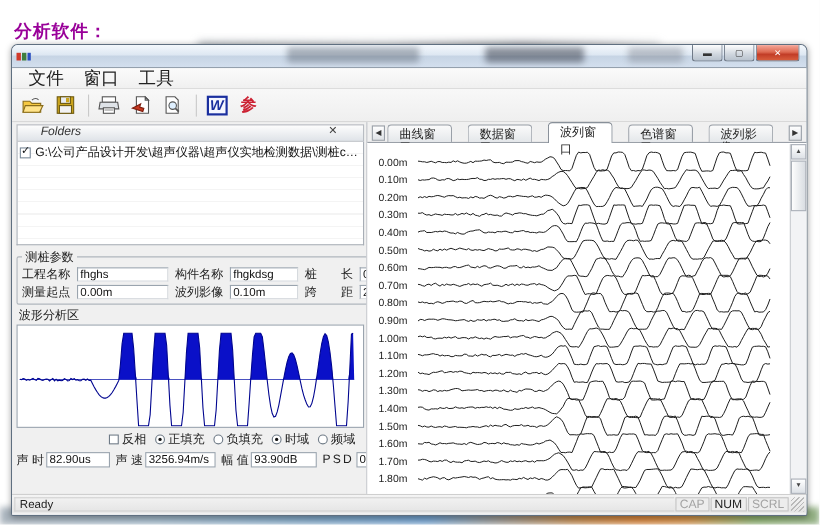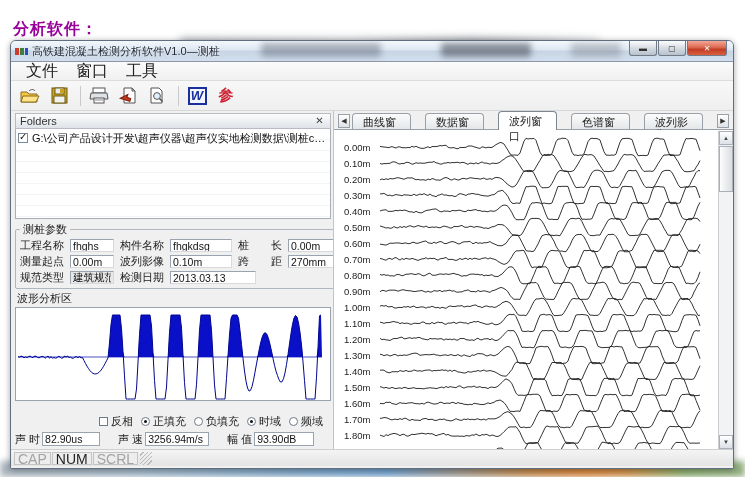--- a/index.html
+++ b/index.html
@@ -54,55 +54,55 @@
   .tool-sep { width:1px; height:20px; background:#c9c9c9; margin:0 5px; }
   .word-glyph { font-size:13px; font-weight:bold; color:#1a2f9e; border:2px solid #1a2f9e;
     width:19px; height:18px; line-height:14px; text-align:center; background:#f4f6ff; font-style:italic; }
   .param-glyph { font-size:15px; font-weight:bold; color:#cc2233; }
 
   .main { display:flex; height:338px; }
 
   
   .left-panel { width:322px; padding:2px 2px 0 4px; display:flex; flex-direction:column; }
   .folders-header { height:16px; background:linear-gradient(#fdfdfd,#dfe3e8); border:1px solid #b8bcc2;
-    display:flex; align-items:center; font-size:11px; color:#333; padding:0 4px; }
+    display:flex; font-size:11px; color:#333; padding:0 21px;font-style:italic; }
   .folders-close { margin-left:auto; font-size:10px; color:#444; width:13px; text-align:center; cursor:default; }
   .tree-box { height:94px; background:#fff; border:1px solid #a8aeb6; border-top:none; overflow:hidden;
     background-image:repeating-linear-gradient(180deg,#fff 0px,#fff 10px,#f4f4f4 10px,#f4f4f4 11px); }
   .tree-item { display:flex; align-items:center; padding:2px 2px; font-size:11px; color:#111; white-space:nowrap; }
   .chk { width:10px; height:10px; border:1px solid #7b8a99; background:#fff; display:inline-block;
     position:relative; margin-right:4px; flex:none; }
   .chk.on:after { content:"✓"; position:absolute; left:0px; top:-3px; font-size:10px; color:#111; }
   .tree-label { overflow:hidden; text-overflow:ellipsis; }
 
   fieldset.params { margin-top:3px; border:1px solid #b0b6bd; border-radius:2px; padding:1px 4px 2px 4px;
     background:#f0f0f0; }
   fieldset.params legend { font-size:11px; color:#222; padding:0 3px; }
   .p-row { display:flex; align-items:center; margin-bottom:1px; }
   .p-lbl { font-size:11px; color:#222; width:50px; flex:none; white-space:nowrap; }
   .p-inp { height:13px; border:1px solid #9aa4ae; border-right-color:#d6dade; border-bottom-color:#d6dade;
     background:#fff; font-size:10.5px; font-family:"Liberation Sans","DejaVu Sans",sans-serif;
     color:#111; padding:0 2px; margin-right:6px; }
-  .w1 { width:44px; } .w2 { width:62px; } .w3 { width:66px; margin-right:0; }
+  .w1 { width:83px; } .w2 { width:62px; } .w3 { width:66px; margin-right:0; }
   .p-inp.combo { background:#e8e8e8; }
 
   .wave-area-label { font-size:11px; color:#222; margin:2px 0 1px 2px; }
   .wave-box { height:94px; border:1px solid #9aa4ae; background:#fff; position:relative; }
   .wave-box svg { display:block; }
 
-  .controls-row { display:flex; align-items:center; height:17px; margin-top:12px; font-size:11px; color:#222; }
+  .controls-row { display:flex; align-items:center; height:17px; margin-top:2px; font-size:11px; color:#222; }
   .ctl { display:flex; align-items:center; margin-right:8px; }
   .radio { width:9px; height:9px; border:1px solid #6e7a86; border-radius:50%; background:#fff;
     position:relative; margin-right:3px; flex:none; }
   .radio.on:after { content:""; position:absolute; left:2px; top:2px; width:3px; height:3px;
     border-radius:50%; background:#111; }
   .cbox { width:9px; height:9px; border:1px solid #6e7a86; background:#fff; position:relative;
     margin-right:3px; flex:none; }
 
-  .readings-row { display:flex; align-items:center; height:20px; font-size:11px; color:#222;gap:13px; }
+  .readings-row { display:flex; align-items:center; height:20px; font-size:11px; color:#222; }
   .reading { display:flex; align-items:center; }
   .r-lbl { white-space:nowrap; margin-right:2px; }
   .r-inp { height:14px; border:1px solid #9aa4ae; background:#fff; font-size:10.5px; color:#111;
     padding:0 2px; margin-right:5px; font-family:"Liberation Sans","DejaVu Sans",sans-serif; }
   .rw1 { width:58px; } .rw2 { width:64px; } .rw3 { width:60px; } .rw4 { width:62px; margin-right:0; }
 
   
   .right-panel { flex:1; border-left:1px solid #c0c4c9; display:flex; flex-direction:column; background:#f0f0f0; }
   .tabstrip { height:19px; display:flex; align-items:flex-end; padding:1px 2px 0 2px; position:relative;
     border-bottom:1px solid #9aa0a8; }
@@ -121,21 +121,21 @@
   .vs-btn { height:14px; border:1px solid #aab0b8; background:linear-gradient(#fff,#dde1e6);
     font-size:6px; color:#444; text-align:center; line-height:12px; }
   .vs-thumb { height:46px; margin-top:1px; border:1px solid #aab0b8; background:linear-gradient(90deg,#fdfdfd,#d9dde2); }
   .vs-btn.down { margin-top:auto; }
 
   
   .statusbar { height:17px; background:linear-gradient(#f4f4f4,#e4e4e4); border-top:1px solid #cfcfcf;
     display:flex; align-items:center; font-size:10.5px; color:#222; padding:0 2px; }
   .sb-msg { flex:1; border:1px solid #d2d2d2; border-right:none; height:13px; line-height:12px; padding-left:4px; }
   .sb-ind { border:1px solid #c4c4c4; background:#ededed; height:13px; line-height:12px; padding:0 3px;
-    margin-left:1px; font-size:14px; color:#222; }
+    margin-left:1px; font-size:11px; color:#222; }
   .sb-ind.dim { color:#a3a3a3; }
   .sb-grip { width:12px; height:13px; margin-left:2px;
     background:repeating-linear-gradient(135deg,transparent 0 2px,#b9b9b9 2px 3px); }
 </style>
 </head>
 <body>
 
 <div class="page">
   <div class="bg-blob-top"></div>
   <div class="bg-strip-bottom"></div>
@@ -146,21 +146,20 @@
 
     <div class="titlebar">
       <span class="tb-blob b1"></span>
       <span class="tb-blob b2"></span>
       <span class="tb-blob b3"></span>
       <span class="app-icon">
         <span class="dot r"></span>
           <span class="dot g"></span>
           <span class="dot b"></span>
       </span>
-      <span class="title-text">高铁建混凝土检测分析软件V1.0—测桩</span>
       <span class="win-buttons">
         <span class="win-btn">▬</span>
         <span class="win-btn">▢</span>
         <span class="win-btn close">✕</span>
       </span>
     </div>
 
     <div class="window-body">
 
       <div class="menubar">
@@ -243,26 +242,20 @@
               <span class="p-lbl">桩　　长</span>
               <input class="p-inp w3" value="0.00m" style="">
             </div>
             <div class="p-row">
               <span class="p-lbl">测量起点</span>
               <input class="p-inp w1" value="0.00m" style="">
               <span class="p-lbl">波列影像</span>
               <input class="p-inp w2" value="0.10m" style="">
               <span class="p-lbl">跨　　距</span>
               <input class="p-inp w3" value="270mm" style="">
-            </div>
-            <div class="p-row">
-              <span class="p-lbl">规范类型</span>
-              <input class="p-inp w1 combo" value="建筑规范" style="">
-              <span class="p-lbl">检测日期</span>
-              <input class="p-inp w2" style="width: 86px;" value="2013.03.13">
             </div>
           </fieldset>
 
           <div class="wave-area-label">波形分析区</div>
           <div class="wave-box">
             <svg id="analysisSvg" width="308" height="92">
                 <line x1="2" x2="306" y1="49" y2="49" stroke="#4a52c0" stroke-width="1"></line>
                 <path d="M2,49L2.0,48.7L3.5,49.0L5.0,48.1L6.5,48.6L8.0,49.0L9.5,48.9L11.0,49.0L12.5,48.7L14.0,48.0L15.5,49.0L17.0,49.0L18.5,48.0L20.0,48.4L21.5,49.0L23.0,49.0L24.5,49.0L26.0,48.5L27.5,48.7L29.0,49.0L30.5,49.0L32.0,48.1L33.5,49.0L35.0,48.8L36.5,49.0L38.0,49.0L39.5,49.0L41.0,49.0L42.5,48.3L44.0,48.9L45.5,49.0L47.0,49.0L48.5,48.1L50.0,49.0L51.5,48.2L53.0,49.0L54.5,49.0L56.0,49.0L57.5,49.0L59.0,48.9L60.5,48.7L62.0,49.0L63.5,48.6L65.0,49.0L66.5,49.0L68.0,49.0L69.5,49.0L71.0,49.0L72.5,49.0L74.0,49.0L75.5,49.0L77.0,49.0L78.5,49.0L80.0,49.0L81.5,49.0L83.0,49.0L84.5,49.0L86.0,49.0L87.5,49.0L89.0,49.0L90.5,49.0L92.0,49.0L93.5,35.0L95.0,16.3L96.5,7.0L98.0,7.0L99.5,7.0L101.0,7.0L102.5,7.0L104.0,7.0L105.5,20.8L107.0,43.6L108.5,49.0L110.0,49.0L111.5,49.0L113.0,49.0L114.5,49.0L116.0,49.0L117.5,49.0L119.0,49.0L120.5,49.0L122.0,49.0L123.5,26.6L125.0,7.0L126.5,7.0L128.0,7.0L129.5,7.0L131.0,7.0L132.5,7.0L134.0,7.0L135.5,18.0L137.0,45.0L138.5,49.0L140.0,49.0L141.5,49.0L143.0,49.0L144.5,49.0L146.0,49.0L147.5,49.0L149.0,49.0L150.5,49.0L152.0,49.0L153.5,24.4L155.0,7.0L156.5,7.0L158.0,7.0L159.5,7.0L161.0,7.0L162.5,7.0L164.0,7.0L165.5,20.1L167.0,47.3L168.5,49.0L170.0,49.0L171.5,49.0L173.0,49.0L174.5,49.0L176.0,49.0L177.5,49.0L179.0,49.0L180.5,49.0L182.0,49.0L183.5,22.2L185.0,7.0L186.5,7.0L188.0,7.0L189.5,7.0L191.0,7.0L192.5,7.0L194.0,7.0L195.5,22.3L197.0,49.0L198.5,49.0L200.0,49.0L201.5,49.0L203.0,49.0L204.5,49.0L206.0,49.0L207.5,49.0L209.0,49.0L210.5,49.0L212.0,47.6L213.5,26.9L215.0,10.3L216.5,7.0L218.0,7.0L219.5,7.0L221.0,7.0L222.5,10.2L224.0,22.5L225.5,36.4L227.0,49.0L228.5,49.0L230.0,49.0L231.5,49.0L233.0,49.0L234.5,49.0L236.0,49.0L237.5,49.0L239.0,49.0L240.5,49.0L242.0,47.8L243.5,40.0L245.0,33.3L246.5,28.2L248.0,25.3L249.5,24.8L251.0,26.6L252.5,30.6L254.0,36.3L255.5,43.1L257.0,49.0L258.5,49.0L260.0,49.0L261.5,49.0L263.0,49.0L264.5,49.0L266.0,49.0L267.5,49.0L269.0,49.0L270.5,49.0L272.0,46.6L273.5,35.8L275.0,25.3L276.5,16.3L278.0,10.1L279.5,7.4L281.0,9.0L282.5,14.8L284.0,24.2L285.5,37.1L287.0,49.0L288.5,49.0L290.0,49.0L291.5,49.0L293.0,49.0L294.5,49.0L296.0,49.0L297.5,49.0L299.0,49.0L300.5,49.0L302.0,39.4L303.5,7.8L305.0,7.0L306,49Z" fill="#0a10c8" stroke="none"></path>
                 <path d="M2.0,48.7L3.5,49.1L5.0,48.1L6.5,48.6L8.0,49.8L9.5,48.9L11.0,49.6L12.5,48.7L14.0,48.0L15.5,49.1L17.0,49.7L18.5,48.0L20.0,48.4L21.5,49.5L23.0,49.8L24.5,49.0L26.0,48.5L27.5,48.7L29.0,50.3L30.5,49.1L32.0,48.1L33.5,50.2L35.0,48.8L36.5,50.2L38.0,49.6L39.5,50.1L41.0,49.8L42.5,48.3L44.0,48.9L45.5,50.2L47.0,49.9L48.5,48.1L50.0,49.0L51.5,48.2L53.0,49.5L54.5,49.1L56.0,50.2L57.5,50.2L59.0,48.9L60.5,48.7L62.0,49.7L63.5,48.6L65.0,49.8L66.5,49.6L68.0,52.6L69.5,55.5L71.0,58.2L72.5,60.6L74.0,62.7L75.5,64.3L77.0,65.4L78.5,65.9L80.0,65.9L81.5,65.4L83.0,64.4L84.5,62.8L86.0,60.8L87.5,58.4L89.0,55.7L90.5,52.8L92.0,49.8L93.5,35.0L95.0,16.3L96.5,7.0L98.0,7.0L99.5,7.0L101.0,7.0L102.5,7.0L104.0,7.0L105.5,20.8L107.0,43.6L108.5,67.9L110.0,91.0L111.5,91.0L113.0,91.0L114.5,91.0L116.0,91.0L117.5,91.0L119.0,91.0L120.5,81.1L122.0,54.1L123.5,26.6L125.0,7.0L126.5,7.0L128.0,7.0L129.5,7.0L131.0,7.0L132.5,7.0L134.0,7.0L135.5,18.0L137.0,45.0L138.5,72.5L140.0,91.0L141.5,91.0L143.0,91.0L144.5,91.0L146.0,91.0L147.5,91.0L149.0,91.0L150.5,79.0L152.0,51.8L153.5,24.4L155.0,7.0L156.5,7.0L158.0,7.0L159.5,7.0L161.0,7.0L162.5,7.0L164.0,7.0L165.5,20.1L167.0,47.3L168.5,74.7L170.0,91.0L171.5,91.0L173.0,91.0L174.5,91.0L176.0,91.0L177.5,91.0L179.0,91.0L180.5,76.8L182.0,49.5L183.5,22.2L185.0,7.0L186.5,7.0L188.0,7.0L189.5,7.0L191.0,7.0L192.5,7.0L194.0,7.0L195.5,22.3L197.0,49.6L198.5,76.9L200.0,91.0L201.5,91.0L203.0,91.0L204.5,91.0L206.0,91.0L207.5,91.0L209.0,91.0L210.5,70.3L212.0,47.6L213.5,26.9L215.0,10.3L216.5,7.0L218.0,7.0L219.5,7.0L221.0,7.0L222.5,10.2L224.0,22.5L225.5,36.4L227.0,50.4L228.5,63.1L230.0,73.2L231.5,80.0L233.0,83.1L234.5,82.4L236.0,78.5L237.5,72.2L239.0,64.2L240.5,55.9L242.0,47.8L243.5,40.0L245.0,33.3L246.5,28.2L248.0,25.3L249.5,24.8L251.0,26.6L252.5,30.6L254.0,36.3L255.5,43.1L257.0,50.4L258.5,57.3L260.0,63.2L261.5,67.6L263.0,71.6L264.5,74.0L266.0,73.8L267.5,70.7L269.0,64.9L270.5,56.6L272.0,46.6L273.5,35.8L275.0,25.3L276.5,16.3L278.0,10.1L279.5,7.4L281.0,9.0L282.5,14.8L284.0,24.2L285.5,37.1L287.0,53.8L288.5,72.6L290.0,91.0L291.5,91.0L293.0,91.0L294.5,91.0L296.0,91.0L297.5,91.0L299.0,91.0L300.5,69.2L302.0,39.4L303.5,7.8L305.0,7.0" fill="none" stroke="#00058f" stroke-width="1"></path>
               </svg>
@@ -367,20 +360,21 @@
             <div class="vscroll">
               <span class="vs-btn">▲</span>
               <span class="vs-thumb"></span>
               <span class="vs-btn down">▼</span>
             </div>
           </div>
         </div>
       </div>
 
       <div class="statusbar">
+        <span class="sb-msg">Ready</span>
         <span class="sb-ind dim">CAP</span>
         <span class="sb-ind">NUM</span>
         <span class="sb-ind dim">SCRL</span>
         <span class="sb-grip"></span>
       </div>
 
     </div>
   </div>
 </div>
 

